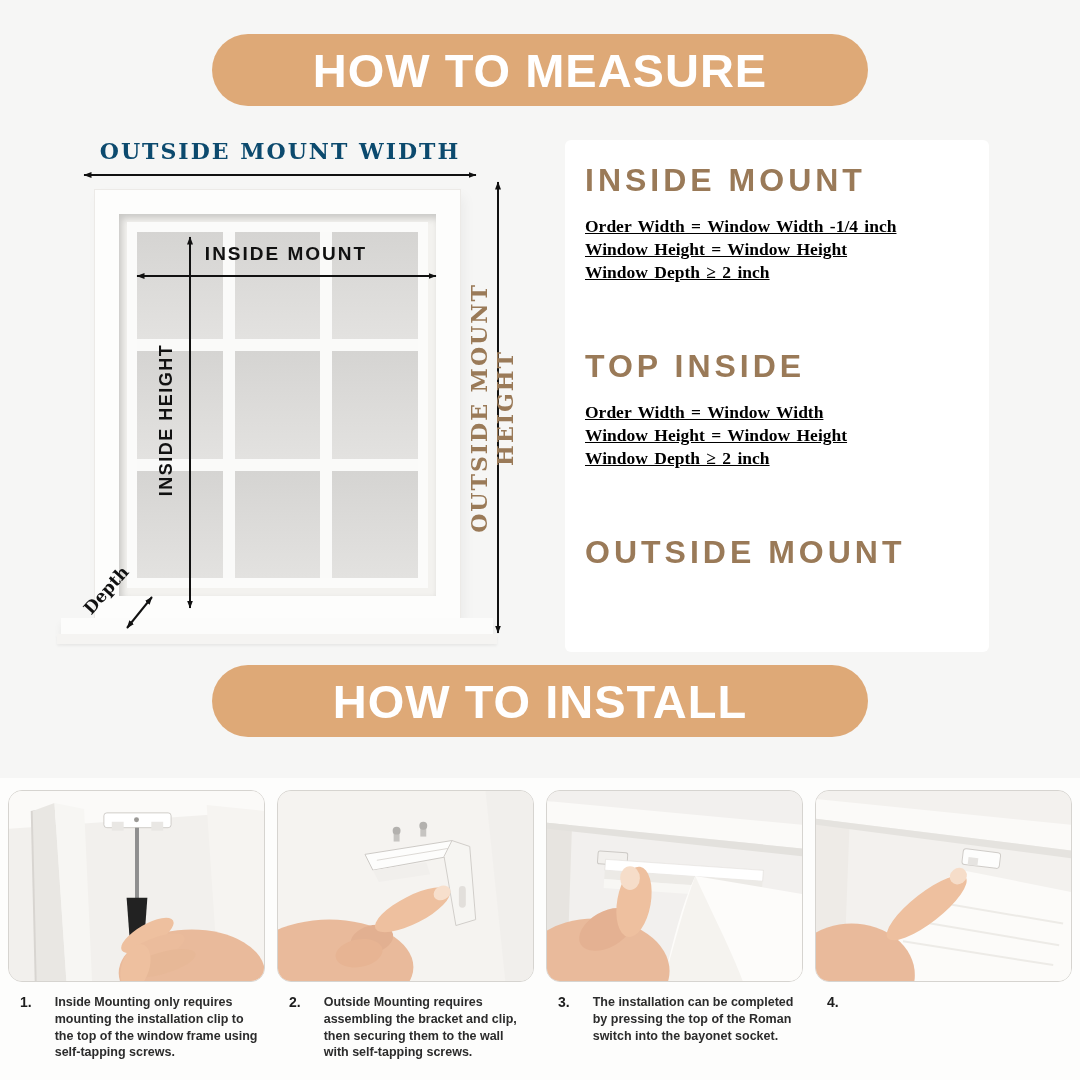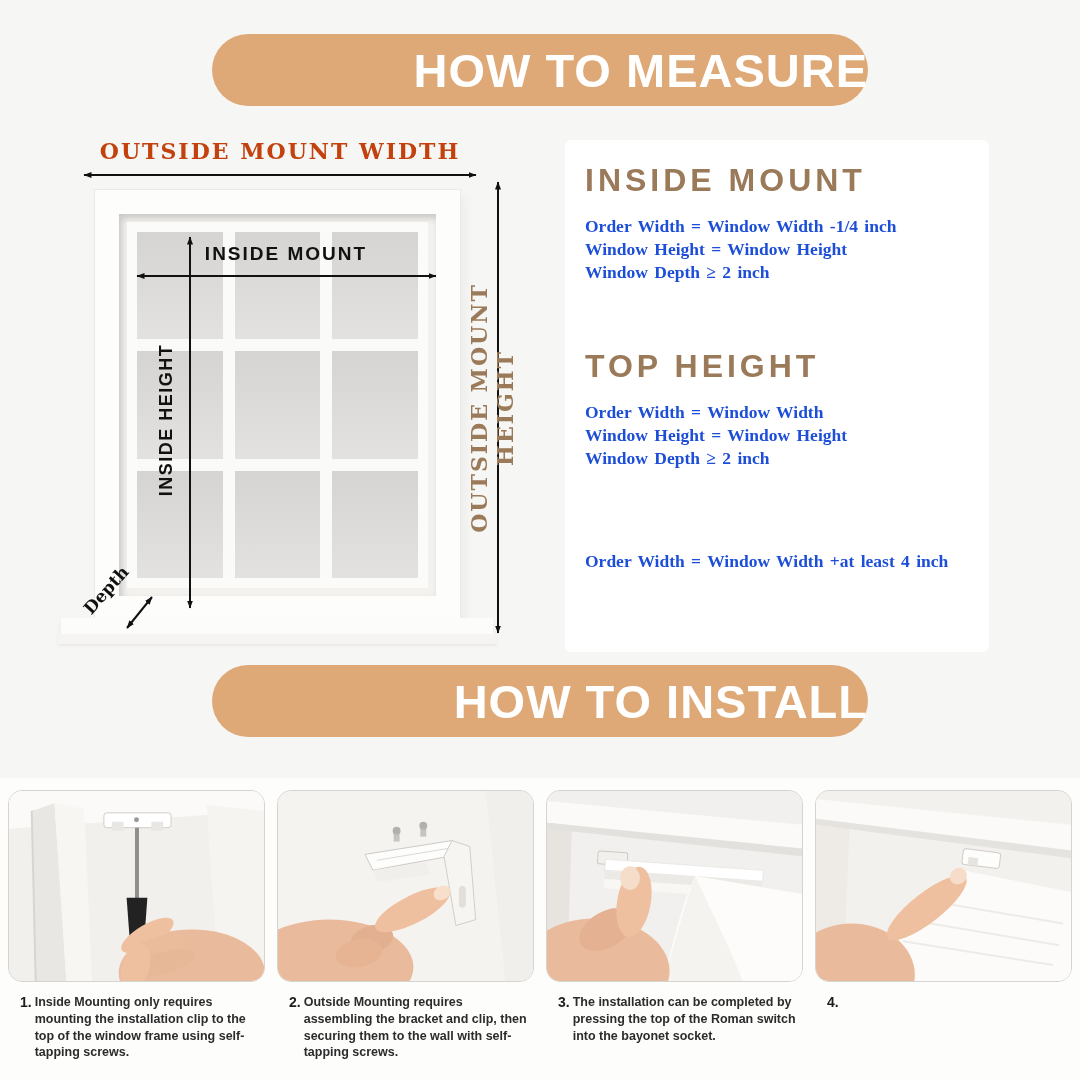--- a/index.html
+++ b/index.html
@@ -3,70 +3,70 @@
 <meta charset="utf-8">
 <style>
   html,body{margin:0;padding:0;background:#e9e9e9;}
   .canvas{position:relative;width:1080px;height:1080px;background:#f6f6f5;overflow:hidden;
           font-family:"Liberation Sans",sans-serif;}
   .install-bg{position:absolute;left:0;right:0;top:778px;bottom:0;background:#fdfdfc;}
 
   
   .pill{position:absolute;left:50%;transform:translateX(-50%);width:656px;height:72px;
         border-radius:36px;background:#dea977;color:#ffffff;display:flex;align-items:center;
-        justify-content:flex-end;font-weight:bold;font-size:47px;letter-spacing:1px;}
+        justify-content:center;font-weight:bold;font-size:47px;letter-spacing:1px;}
   .pill-measure{top:34px;}
   .pill-install{top:665px;}
 
   
   .window-scene{position:absolute;left:55px;top:128px;width:500px;height:560px;}
   .frame-outer{position:absolute;left:40px;top:62px;width:365px;height:430px;background:#fdfdfc;
                box-shadow:0 0 0 1px #eceae7,4px 6px 12px rgba(0,0,0,0.05);}
   .frame-mid{position:absolute;inset:24px;background:#f3f2ef;box-shadow:inset 3px 4px 7px rgba(0,0,0,0.18);}
   .frame-inner{position:absolute;inset:8px;background:#fbfbfa;}
   .glass{position:absolute;inset:10px;display:grid;grid-template-columns:repeat(3,1fr);
          grid-template-rows:repeat(3,1fr);gap:12px;background:#fafaf9;}
   .pane{background:linear-gradient(180deg,#d5d4d2,#e3e2e0);}
   .sill{position:absolute;left:6px;top:490px;width:432px;height:16px;background:#fcfcfb;
         box-shadow:0 1px 0 #e6e4e1,0 6px 9px rgba(0,0,0,0.06);}
   .sill-front{position:absolute;left:2px;top:506px;width:440px;height:10px;background:#f5f4f2;
         box-shadow:0 2px 3px rgba(0,0,0,0.05);}
   .arrows{position:absolute;inset:0;pointer-events:none;}
 
   .lbl{position:absolute;text-align:center;}
   .lbl-omw{left:25px;top:10px;width:400px;font:bold 22px "DejaVu Serif",serif;
-           color:#c2410c;letter-spacing:2px;}
+           color:#0c4a6e;letter-spacing:2px;}
   .lbl-omh{left:254px;top:267px;width:340px;height:26px;transform:rotate(-90deg);
            font:bold 22px "DejaVu Serif",serif;color:#9a7a58;letter-spacing:2px;}
   .lbl-im{left:131px;top:115px;width:200px;font:bold 19px "Liberation Sans",sans-serif;
           color:#111;letter-spacing:2px;}
   .lbl-ih{left:23px;top:280px;width:180px;height:24px;transform:rotate(-90deg);
           font:bold 18px "Liberation Sans",sans-serif;color:#111;letter-spacing:1.5px;}
   .lbl-depth{left:11px;top:452px;width:80px;transform:rotate(-48deg);
              font:bold 17px "DejaVu Serif",serif;color:#111;}
 
   
   .measure-card{position:absolute;left:565px;top:140px;width:424px;height:512px;background:#ffffff;
                 border-radius:6px;}
   .m-sec{position:absolute;left:20px;right:12px;}
   .m-sec-1{top:22px;}.m-sec-2{top:208px;}.m-sec-3{top:394px;}
   .m-head{font-weight:bold;font-size:32px;letter-spacing:4px;color:#9a7a58;}
   .m-lines{margin-top:16px;font-family:"Liberation Serif",serif;font-weight:bold;font-size:17.5px;
-           line-height:23px;color:#1d4ed8;word-spacing:2px;white-space:nowrap;}
+           line-height:23px;color:#000000;word-spacing:2px;white-space:nowrap;text-decoration:underline;}
 
   
   .install-grid{position:absolute;left:8px;top:790px;width:1064px;display:grid;
                 grid-template-columns:repeat(4,1fr);column-gap:12px;}
   figure.step{margin:0;}
   .photo{height:192px;border-radius:14px;border:1px solid #d6d4d0;overflow:hidden;
          background:#f3f1ee;box-sizing:border-box;}
   .photo svg{display:block;width:100%;height:100%;}
   .step-caption{display:flex;margin-top:12px;padding:0 4px 0 12px;}
   .step-num{font-weight:bold;font-size:14px;line-height:1.2;margin-right:3px;color:#1e1e1e;}
-  .step-text{font-weight:bold;font-size:12.5px;line-height:1.34;color:#2c2c2c;}
+  .step-text{font-weight:bold;font-size:12.5px;line-height:1.34;color:#2c2c2c;margin-left:20px;}
 </style>
 </head>
 <body>
 
 <div class="canvas">
   <div class="install-bg"></div>
 
   <div class="pill pill-measure">
     <span>HOW TO MEASURE</span>
   </div>
@@ -115,30 +115,30 @@
   <div class="measure-card">
     <div class="m-sec m-sec-1">
       <div class="m-head">INSIDE MOUNT</div>
       <div class="m-lines">
         <div>Order Width = Window Width -1/4 inch</div>
         <div>Window Height = Window Height</div>
         <div>Window Depth ≥ 2 inch</div>
       </div>
     </div>
     <div class="m-sec m-sec-2">
-      <div class="m-head">TOP HEIGHT</div>
+      <div class="m-head">TOP INSIDE</div>
       <div class="m-lines">
         <div>Order Width = Window Width</div>
         <div>Window Height = Window Height</div>
         <div>Window Depth ≥ 2 inch</div>
       </div>
     </div>
     <div class="m-sec m-sec-3">
+      <div class="m-head">OUTSIDE MOUNT</div>
       <div class="m-lines">
-        <div>Order Width = Window Width +at least 4 inch</div>
       </div>
     </div>
   </div>
 
   <div class="pill pill-install">
     <span>HOW TO INSTALL</span>
   </div>
 
   <div class="install-grid">
 

